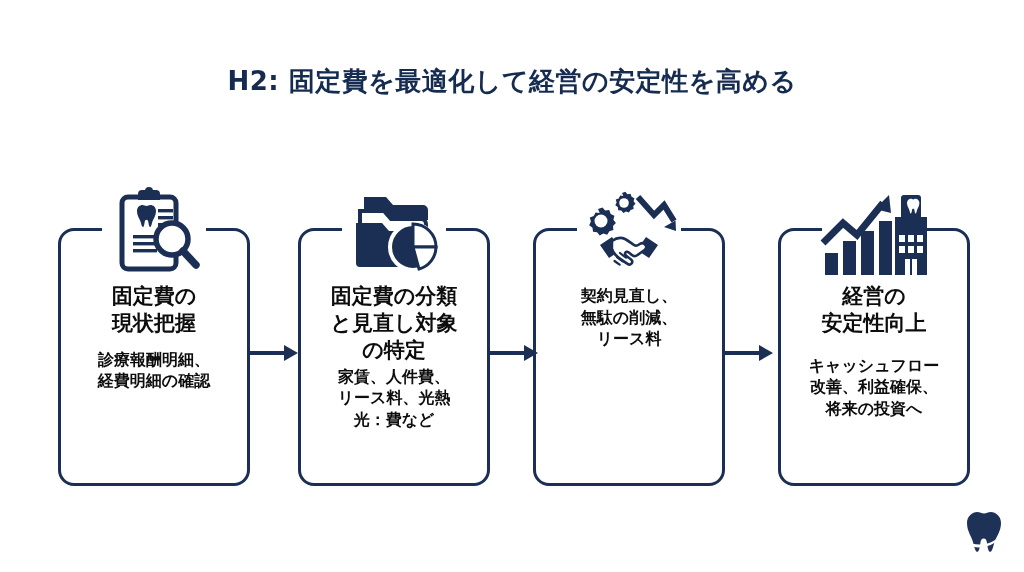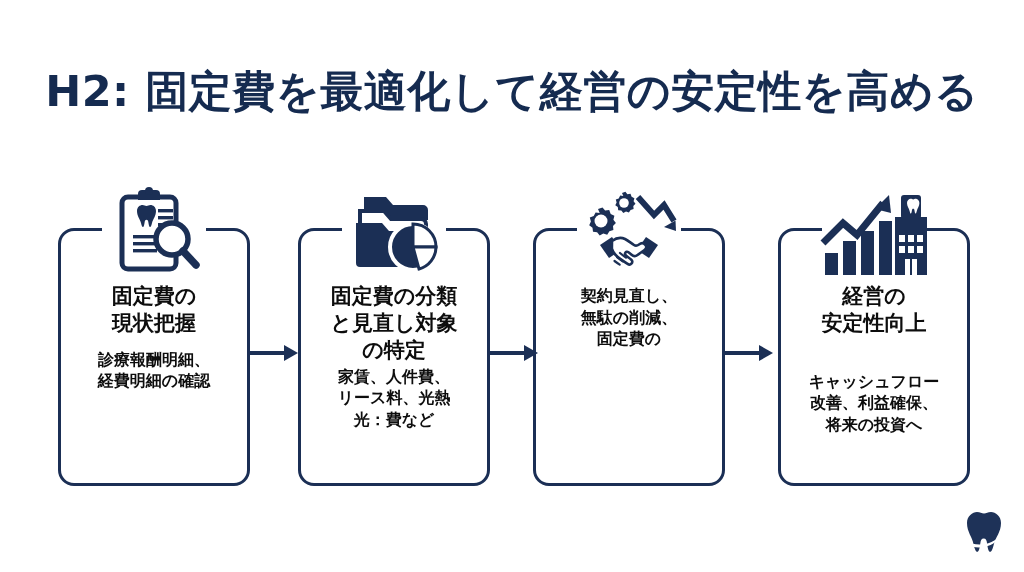--- a/index.html
+++ b/index.html
@@ -22,21 +22,21 @@
   }
 
   
   #headline {
     position: absolute;
     left: 0;
     top: 66px;
     width: 1024px;
     text-align: center;
     color: #152b50;
-    font-size: 43px;
+    font-size: 26px;
     font-weight: 700;
     letter-spacing: 0.5px;
     line-height: 1.2;
     white-space: nowrap;
   }
 
   
   #flow {
     position: absolute;
     left: 0;
@@ -107,21 +107,21 @@
   .card-desc {
     color: #0d0d0d;
     font-size: 16px;
     font-weight: 700;
     line-height: 1.35;
     white-space: pre-line;
     margin: 12px 0 0 0;
   }
   .card-2 .card-desc { margin-top: 2px; }
   .card-3 .card-desc { margin-top: 2px; }
-  .card-4 .card-desc { margin-top: 34px; font-family: Liberation Serif, serif; }
+  .card-4 .card-desc { margin-top: 18px; font-family: Liberation Serif, serif; }
 
   
   .arrow {
     position: absolute;
     top: 160px;
     height: 22px;
     width: 52px;
   }
   .arrow-1 { left: 250px; }
   .arrow-2 { left: 490px; }
@@ -231,21 +231,21 @@
               <path d="M44 66 c2 1.6 4 3.2 6 4.6"></path>
               <path d="M41 70 c2 1.5 4 3 5.8 4.3"></path>
               <path d="M38.5 74 c1.8 1.3 3.6 2.6 5.2 3.7"></path>
             </g>
           </g>
         </svg>
       </div>
       <div class="card-body">
         <p class="card-desc">契約見直し、
 無駄の削減、
-固定費の</p>
+リース料</p>
       </div>
     </div>
 
     <div class="card card-4">
       <div class="notch"></div>
       <div class="icon-wrap">
         <svg width="110" height="92" viewBox="0 0 110 92">
 
           <g fill="#1b2f55">
             <rect x="6" y="66" width="13" height="22"></rect>

